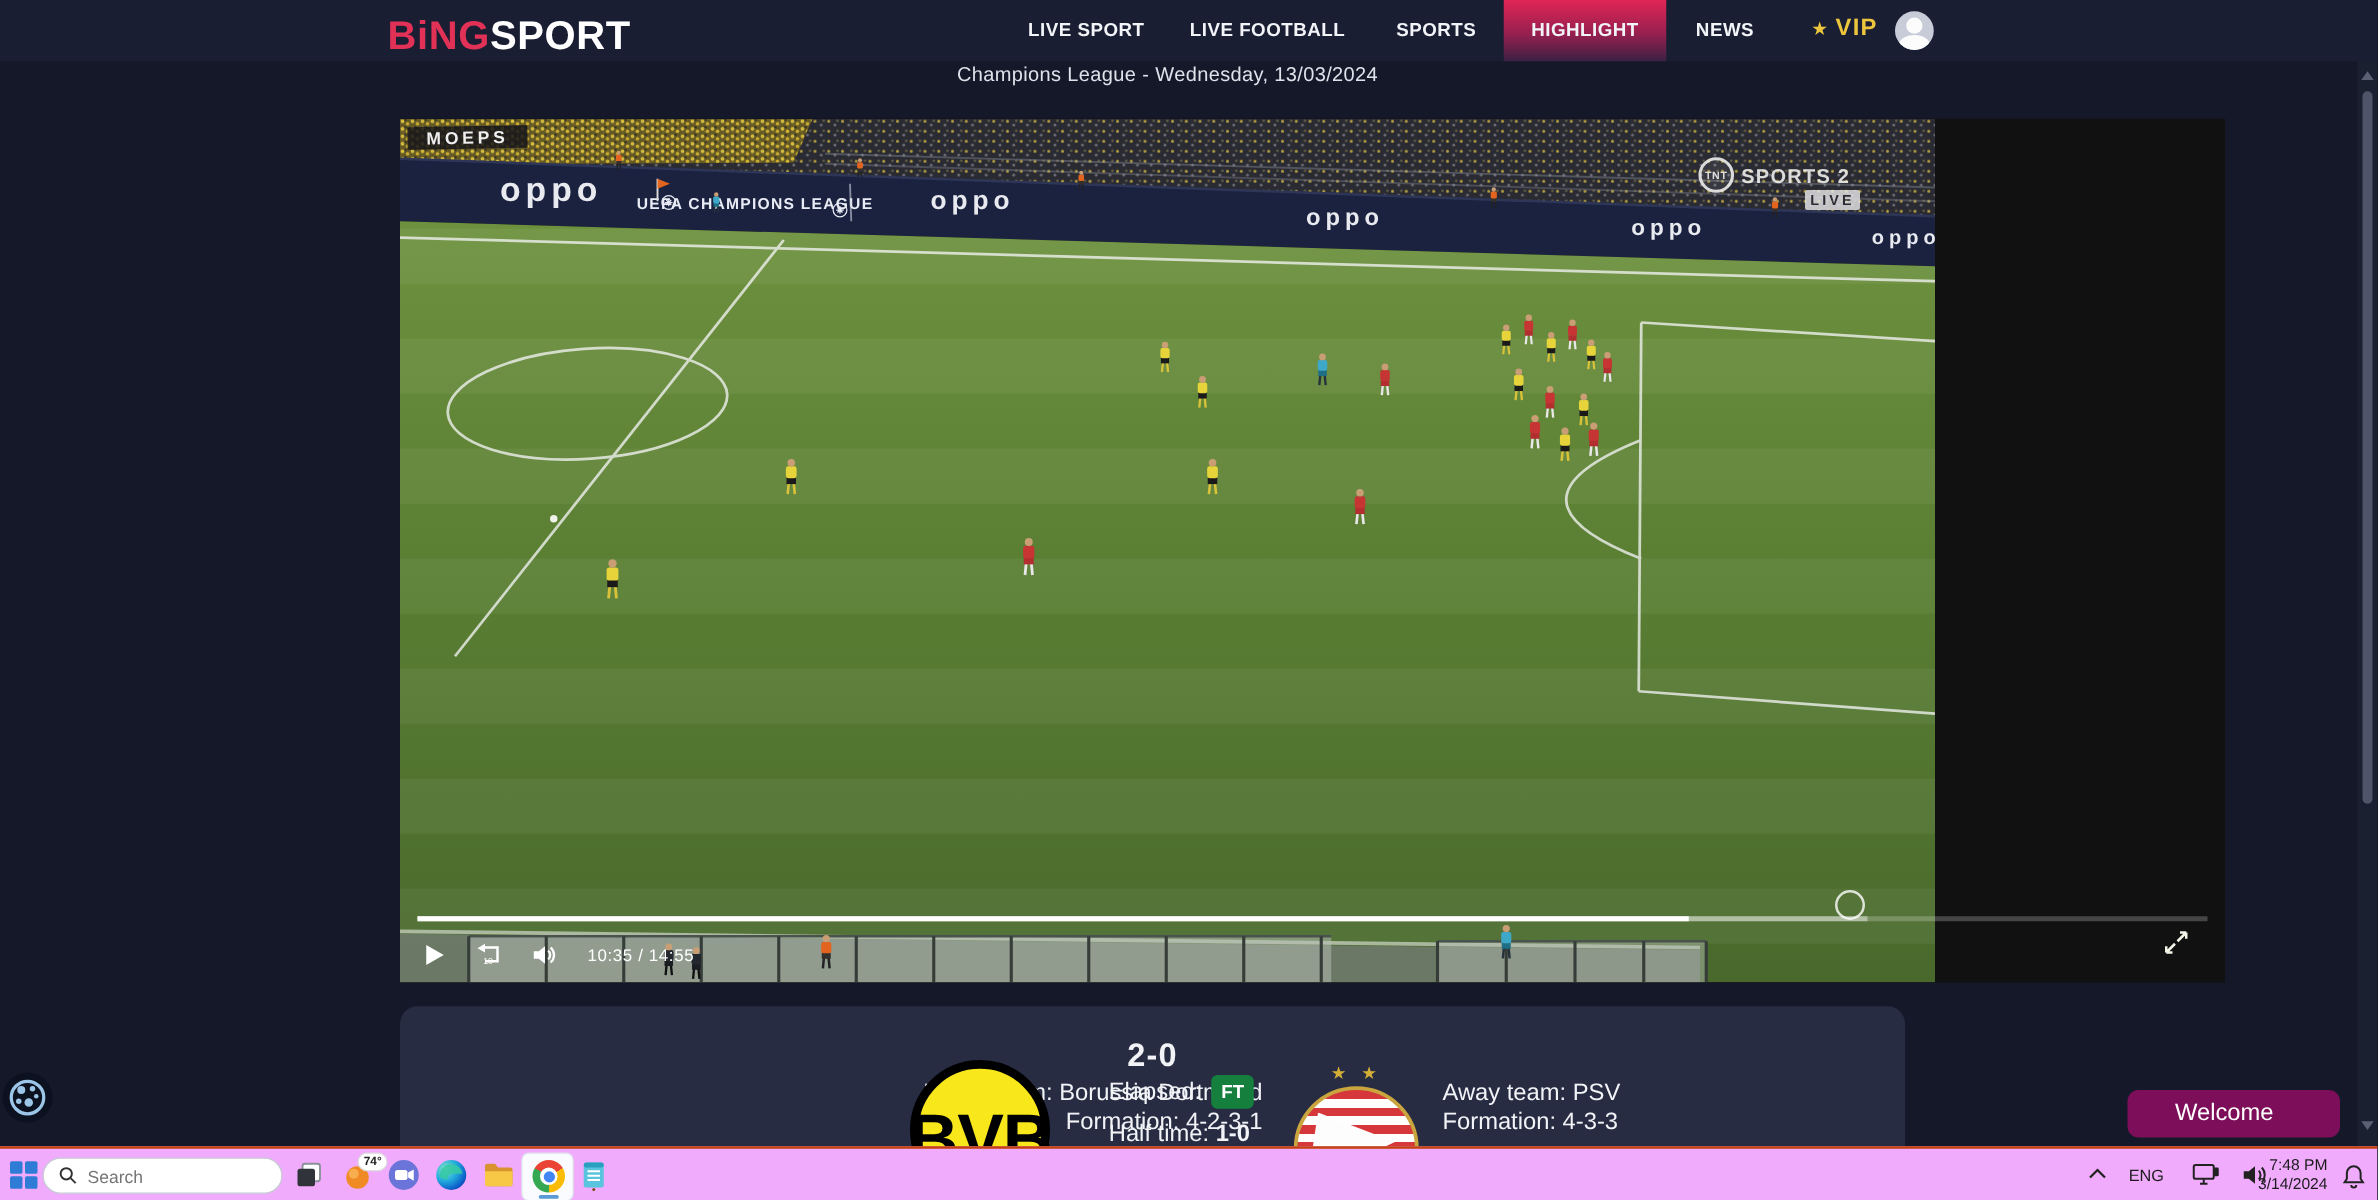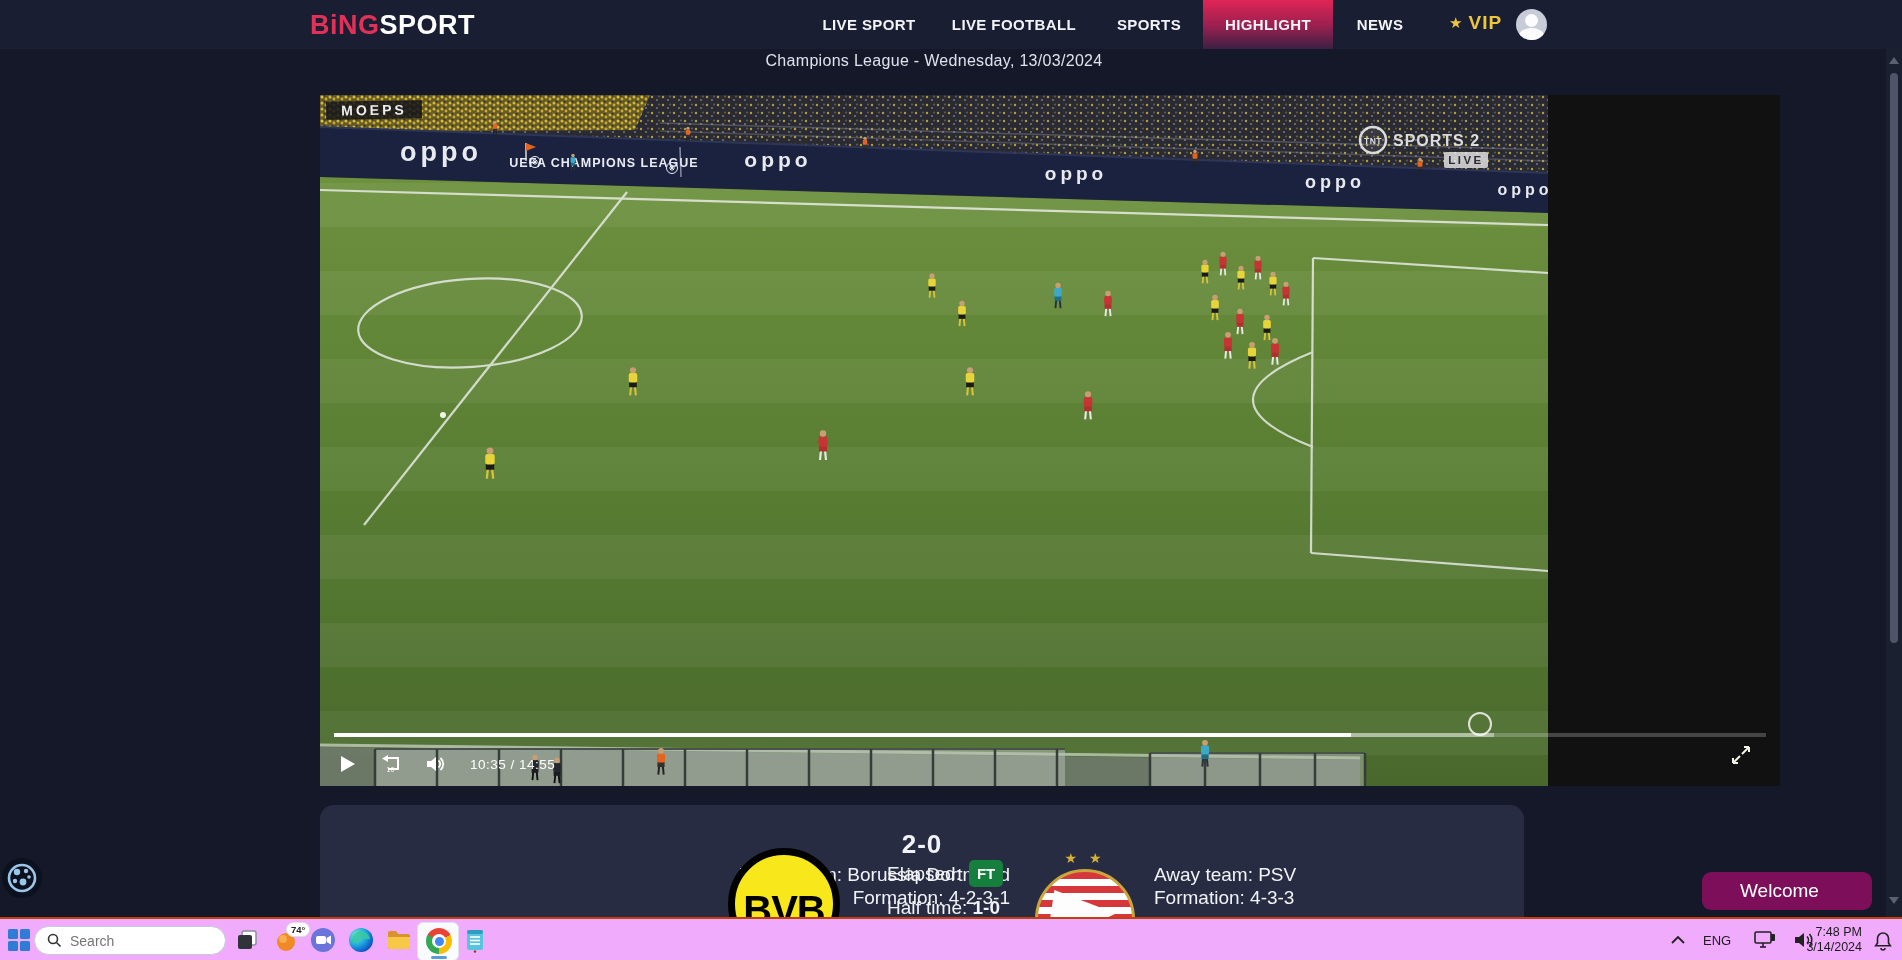--- a/index.html
+++ b/index.html
@@ -2,21 +2,21 @@
 <html><head>
 <meta charset="utf-8">
 <style>
   * { margin:0; padding:0; box-sizing:border-box; }
   html,body { width:1902px; height:960px; overflow:hidden; background:#141829;
               font-family:"Liberation Sans", sans-serif; }
   .page { position:relative; width:1902px; height:960px; background:#141829; }
 
   
   .navbar { position:absolute; top:0; left:0; width:1902px; height:49px; background:#191e33; }
-  .logo { position:absolute; left:310px; top:10px; font-size:27px; font-weight:800; letter-spacing:.5px; cursor:pointer; }
+  .logo { position:absolute; left:310px; top:10px; font-size:32px; font-weight:800; letter-spacing:.5px; cursor:pointer; }
   .logo .p1 { color:#e23157; }
   .logo .p2 { color:#ffffff; }
   .nav-item { position:absolute; top:0; height:49px; line-height:49px; transform:translateX(-50%);
               color:#f3f4f8; font-size:15px; font-weight:600; letter-spacing:.4px; cursor:pointer; white-space:nowrap; }
   .nav-item.active { transform:none; width:130px; text-align:center;
               background:linear-gradient(180deg,#e02556 0%,#97204f 55%,#3c2044 100%); }
   .vip { position:absolute; left:1449px; top:12px; display:flex; align-items:center; gap:6px; cursor:pointer; }
   .vip .star { color:#edc63e; font-size:15px; }
   .vip .lbl { color:#edc63e; font-size:19px; font-weight:800; letter-spacing:1px; }
   .avatar { position:absolute; left:1516px; top:9px; width:31px; height:31px; border-radius:50%;
@@ -55,21 +55,21 @@
   .col-home { position:absolute; right:514px; top:58px; text-align:right; font-size:19px; line-height:23px; }
   .col-home .l2, .col-away .l2 { }
   .col-away { position:absolute; left:834px; top:58px; text-align:left; font-size:19px; line-height:23px; }
   .col-center { position:absolute; left:567px; top:55px; font-size:19px; line-height:23px; white-space:nowrap; }
   .ft-badge { display:inline-block; margin-left:8px; background:#15803d; color:#fff; font-weight:700;
               font-size:15px; border-radius:5px; padding:2px 8px; vertical-align:1px; }
   .ht-row { margin-top:9px; }
   .ht-val { font-weight:700; }
   .bvb-logo { position:absolute; left:408px; top:43px; width:112px; height:112px; border-radius:50%;
               background:#f7e71b; border:7px solid #000; display:flex; align-items:center; justify-content:center; }
-  .bvb-logo span { color:#000; font-weight:800; font-size:40px; letter-spacing:-1px;margin-top:12px; }
+  .bvb-logo span { color:#000; font-weight:800; font-size:56px; letter-spacing:-1px;margin-top:12px; }
   .psv-stars { position:absolute; left:715px; top:45px; width:100px; text-align:center;
                color:#d4af37; font-size:14px; letter-spacing:4px; }
   .psv-logo { position:absolute; left:715px; top:64px; width:100px; height:100px; border-radius:50%;
               border:3px solid #caa53e; overflow:hidden; position:absolute;
               background:repeating-linear-gradient(180deg,#d6373b 0 7px,#ffffff 7px 14px); }
   .psv-flag { position:absolute; left:8px; top:18px; width:70px; height:56px; background:#fdfdfd;
               clip-path:polygon(0 100%, 12% 0, 100% 42%); }
   .psv-logo span { position:absolute; left:0; right:0; top:58px; text-align:center;
                    color:#1d2340; font-weight:800; font-size:27px; letter-spacing:1px; }
 

